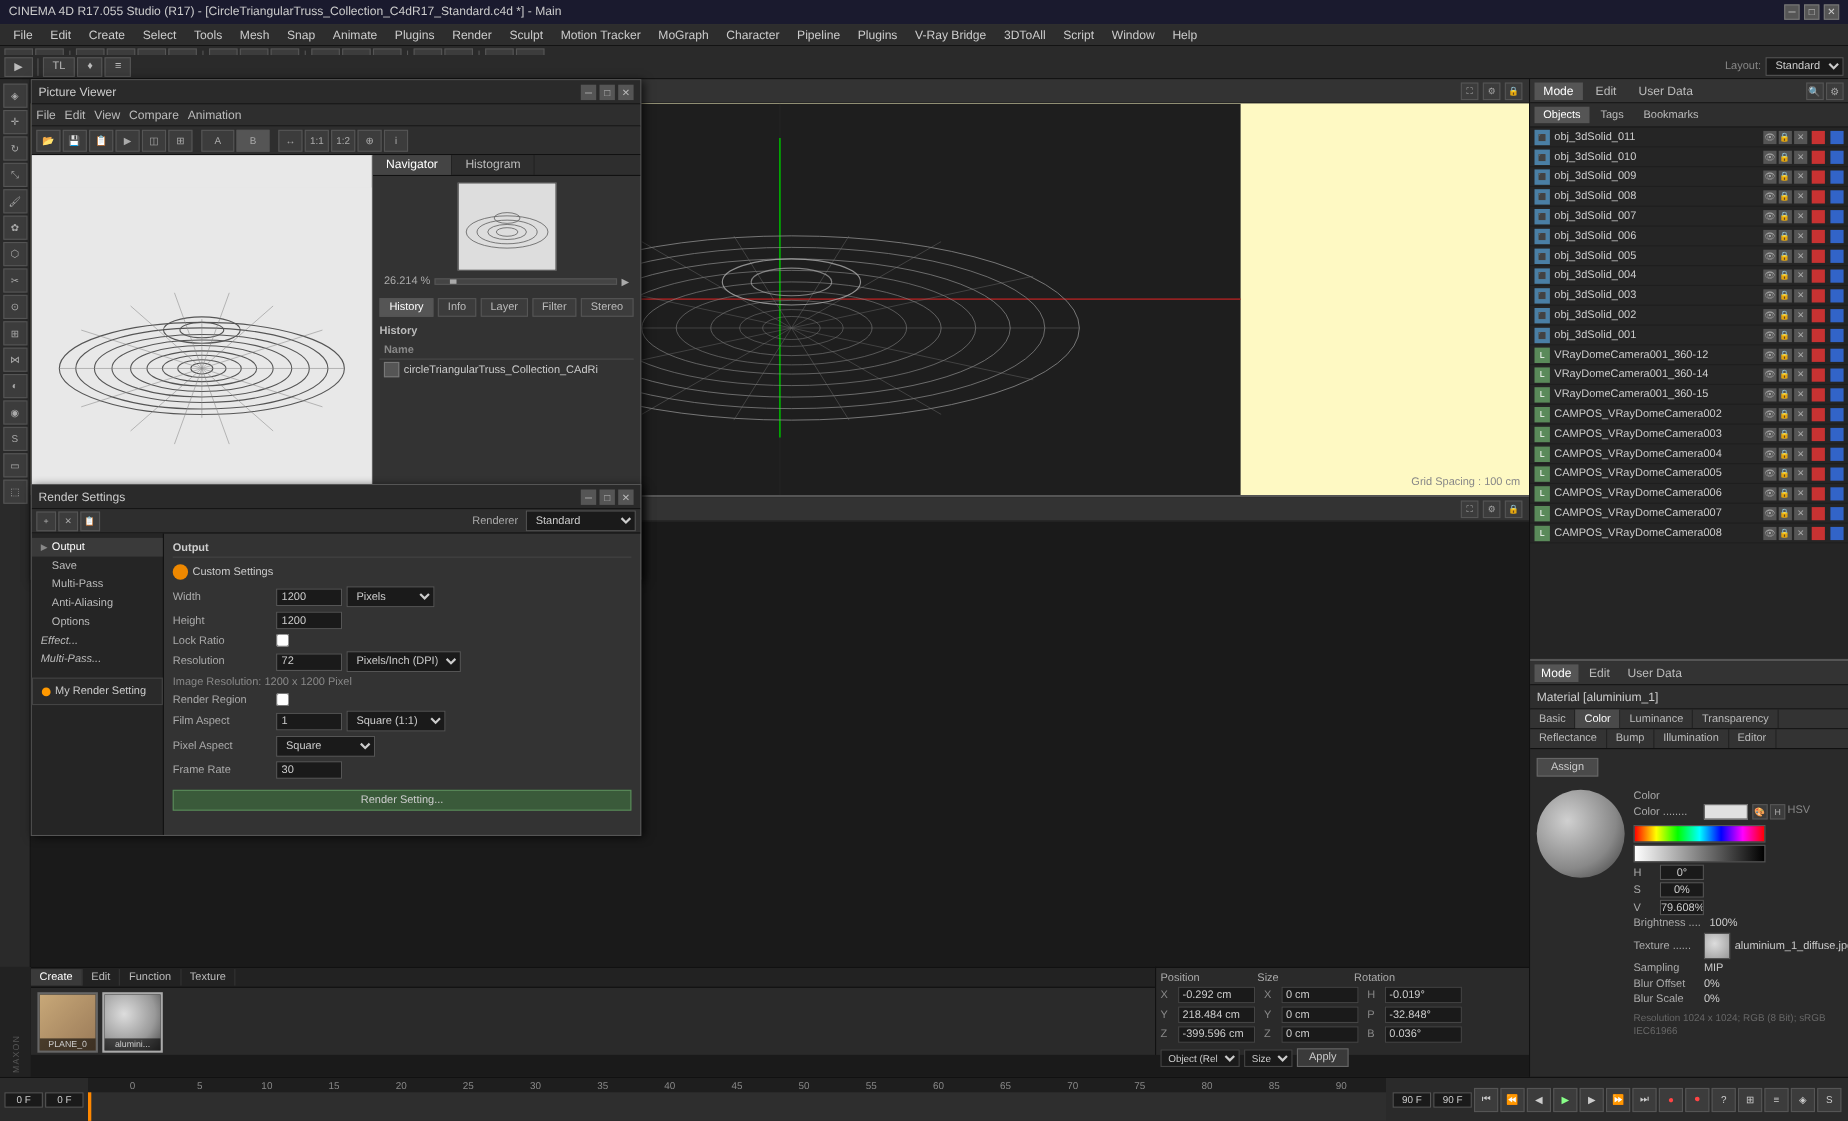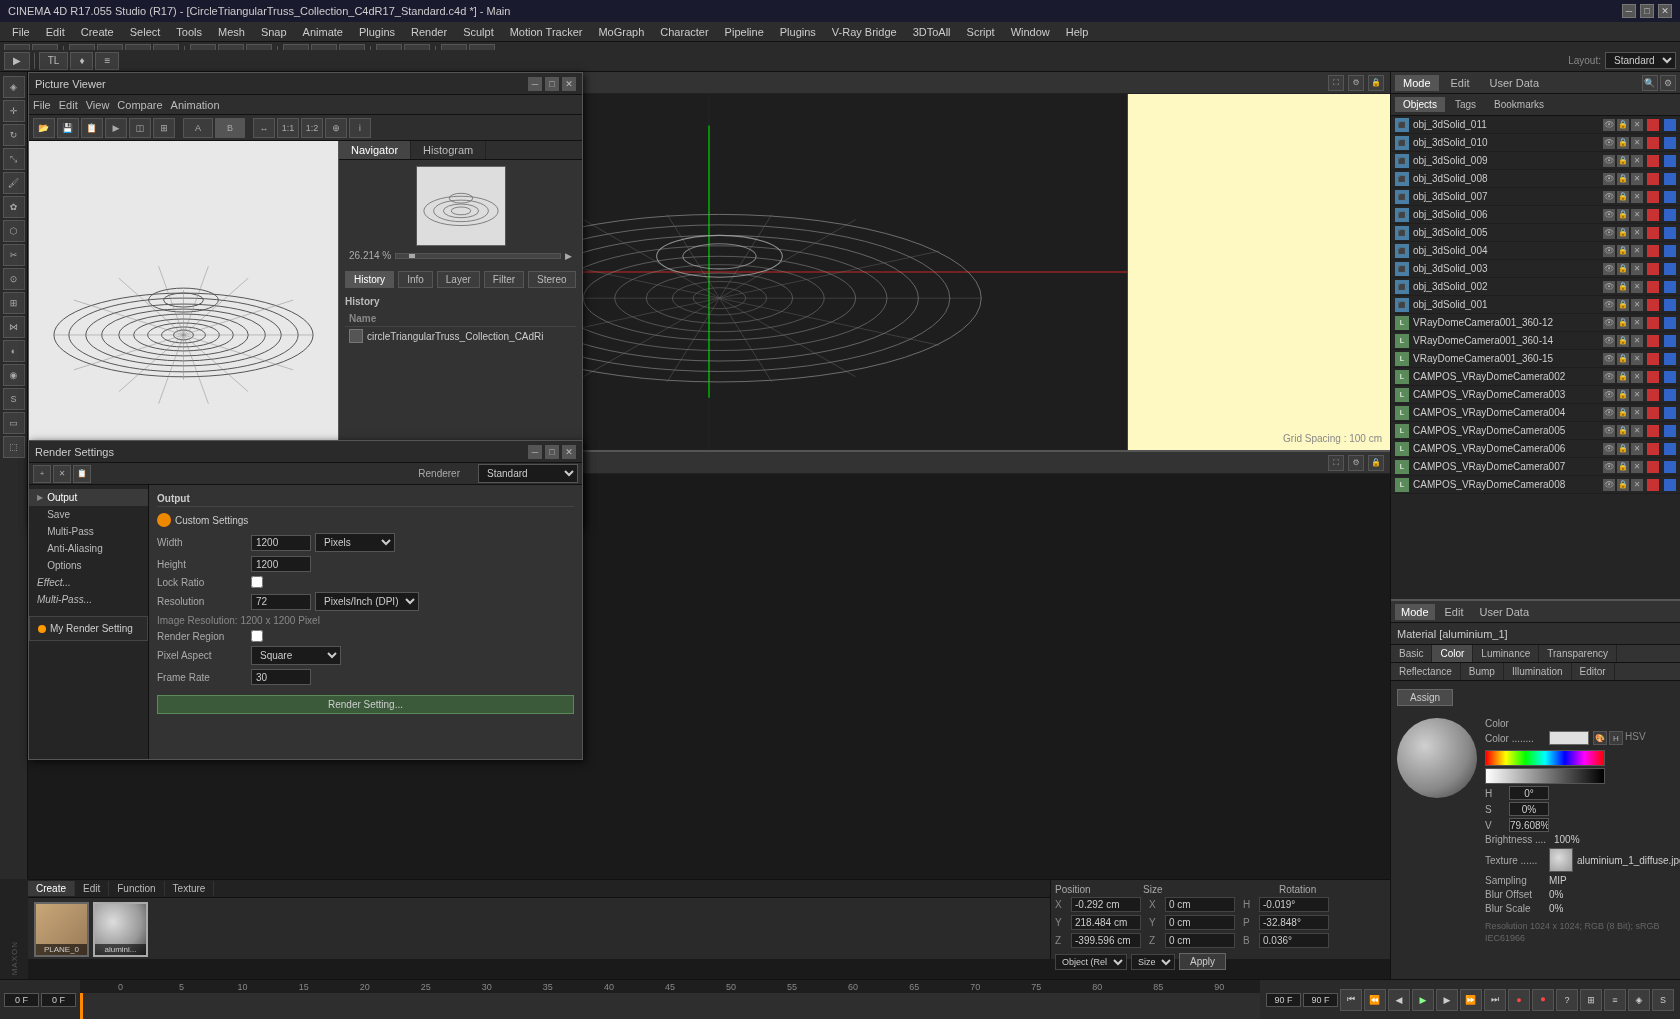--- a/index.html
+++ b/index.html
@@ -1449,21 +1449,21 @@
       <div class="float-ctrl-btn">✕</div>
     </div>
   </div>
 
   <div class="rs-toolbar">
     <div class="rs-btn">+</div>
     <div class="rs-btn">✕</div>
     <div class="rs-btn">📋</div>
     <div style="flex:1;"></div>
 
-    <span style="color:#aaa;font-size:10px;margin-right:16px;">Renderer</span>
+    <span style="color:#aaa;font-size:10px;margin-right:5px;">Renderer</span>
     <select class="rs-dropdown">
       <option>Standard</option>
     </select>
   </div>
 
   <div class="rs-body">
 
     <div class="rs-sidebar">
       <div class="rs-side-item active">
         <span class="rs-side-arrow">▶</span>
@@ -1530,20 +1530,25 @@
         <select class="rs-dropdown" style="width:104px;"><option>Pixels/Inch (DPI)</option></select>
       </div>
 
       <div class="rs-resolution-label">Image Resolution: 1200 x 1200 Pixel</div>
 
       <div class="rs-field-row">
         <span class="rs-field-label">Render Region</span>
         <input type="checkbox" class="rs-checkbox" style="">
       </div>
 
+      <div class="rs-field-row">
+        <span class="rs-field-label">Film Aspect</span>
+        <input class="rs-field-input" readonly="" value="1" style="">
+        <select class="rs-dropdown" style="width:90px;"><option>Square (1:1)</option></select>
+      </div>
 
       <div class="rs-field-row">
         <span class="rs-field-label">Pixel Aspect</span>
         <select class="rs-dropdown" style="width:90px;"><option>Square</option></select>
       </div>
 
       <div class="rs-field-row">
         <span class="rs-field-label">Frame Rate</span>
         <input class="rs-field-input" readonly="" value="30" style="">
       </div>
@@ -1570,21 +1575,21 @@
       <div style="width:100%;height:100%;background:radial-gradient(circle at 35% 35%,#ddd,#999 60%,#444 100%);"></div>
       <span class="mat-thumb-label">alumini...</span>
     </div>
   </div>
 </div>
 
 <div id="position-panel" style="bottom:60px;right:290px;width:340px;height:80px;">
   <div style="display:flex;gap:8px;margin-bottom:2px;">
     <span style="color:#aaa;font-size:10px;width:80px;">Position</span>
     <span style="color:#aaa;font-size:10px;width:80px;">Size</span>
-    <span style="color:#aaa;font-size:10px;width:80px;margin-left:48px;">Rotation</span>
+    <span style="color:#aaa;font-size:10px;width:80px;">Rotation</span>
   </div>
   <div class="pos-row">
     <div class="pos-group">
       <span class="pos-axis">X</span>
       <input class="pos-val" readonly="" value="-0.292 cm" style="">
     </div>
     <div class="pos-group">
       <span class="pos-axis">X</span>
       <input class="pos-val" readonly="" value="0 cm" style="">
     </div>

